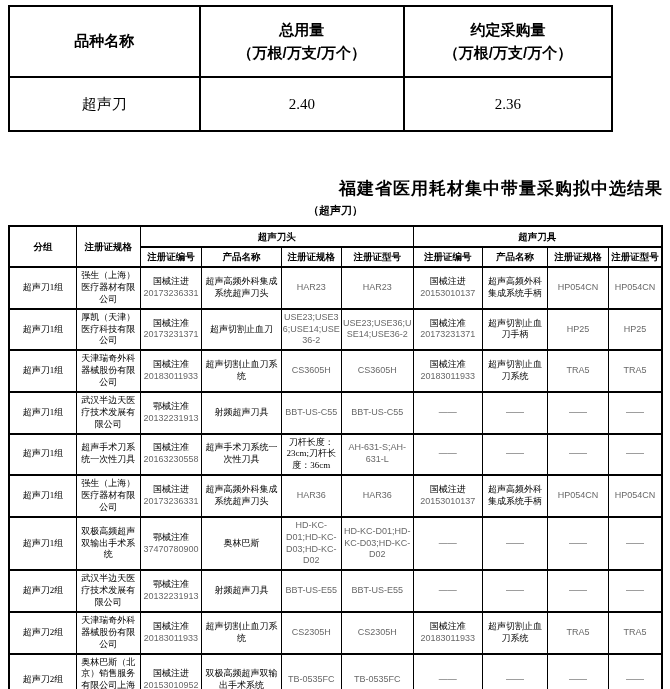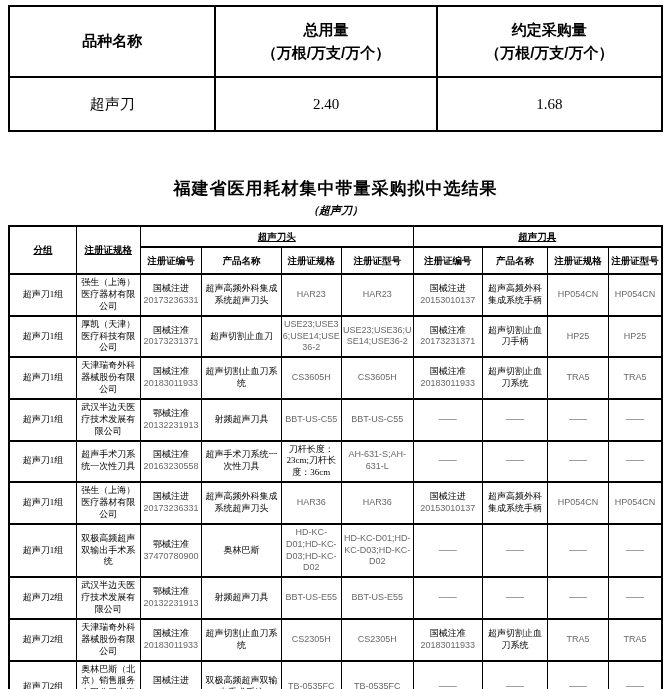--- a/index.html
+++ b/index.html
@@ -8,21 +8,21 @@
     width: 670px; height: 689px;
     font-family: "Liberation Serif", serif;
     color: #000;
     overflow: hidden;
   }
   .page { padding: 5px 7px 0 8px; }
 
   
   table { border-collapse: collapse; }
   .summary-table {
-    width: 655px;
+    width: 605px;
     border: 2px solid #000;
     table-layout: fixed;
   }
   .summary-table th, .summary-table td {
     border: 2px solid #000;
     text-align: center;
     vertical-align: middle;
   }
   .summary-table th {
     font-family: "Liberation Sans", sans-serif;
@@ -33,31 +33,30 @@
     white-space: pre-line;
   }
   .summary-table td {
     font-size: 15px;
     height: 54px;
   }
 
   
   .doc-title {
     margin: 45px 0 3px 0;
-    text-align: center;
+    text-align: right;
     font-family: "Liberation Sans", sans-serif;
     font-weight: bold;
     font-size: 17px;
     letter-spacing: 1px;
   }
   .doc-subtitle {
     text-align: center;
     font-size: 11px;
     font-weight: bold;
-    font-style: italic;
     margin-bottom: 7px;
   }
 
   
   .result-table {
     width: 655px;
     border: 2px solid #000;
     table-layout: fixed;
   }
   .result-table th, .result-table td {
@@ -69,22 +68,22 @@
     vertical-align: middle;
     padding: 2px 1px;
     word-wrap: break-word;
   }
   .result-table th {
     font-family: "Liberation Sans", sans-serif;
     font-weight: bold;
     font-size: 9.5px;
     line-height: 1.4;
   }
-  .result-table thead tr:first-child th { height: 21px; text-decoration: underline; }
-  .result-table thead tr:last-child th  { height: 27px; }
+  .result-table thead tr:first-child th { height: 21px; }
+  .result-table thead tr:last-child th  { height: 20px; }
   .result-table td {
     font-size: 9px;
     line-height: 1.32;
     height: 26px;
   }
   .result-table td .zh {
     font-family: "Liberation Serif", serif;
     color: #000;
   }
   .result-table td .code {
@@ -110,21 +109,21 @@
         <th>总用量
 （万根/万支/万个）</th>
         <th>约定采购量
 （万根/万支/万个）</th>
       </tr>
     </thead>
     <tbody>
       <tr>
         <td>超声刀</td>
         <td>2.40</td>
-        <td>1.68</td>
+        <td>2.36</td>
       </tr>
     </tbody>
   </table>
 
   <div class="doc-title">福建省医用耗材集中带量采购拟中选结果</div>
   <div class="doc-subtitle">（超声刀）</div>
 
   <table class="result-table">
     <colgroup>
       <col style="width:10.3%">

